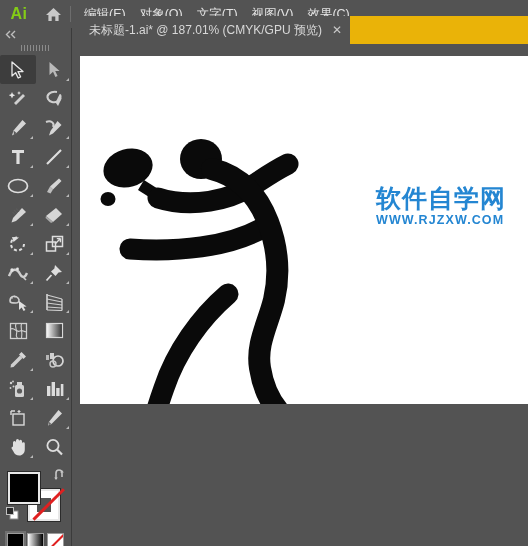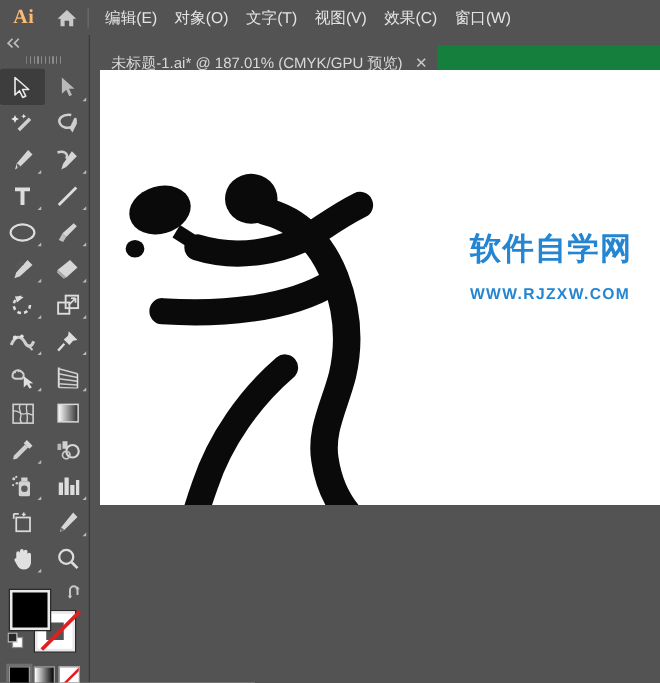--- a/index.html
+++ b/index.html
@@ -18,24 +18,24 @@
   
   .menubar {
     position: absolute; left: 0; top: 0;
     width: 528px; height: 28px;
     background: #535353;
     display: flex; align-items: center;
   }
   .ai-logo {
     width: 38px; height: 28px;
     display: flex; align-items: center; justify-content: center;
-    color: #fdba74;
+    color: #84cc16;
     font-size: 16px; font-weight: bold;
     letter-spacing: 0.5px;
-    font-family: Liberation Serif, serif;
+    font-family: Liberation Sans, sans-serif;
   }
   .home-btn {
     width: 30px; height: 28px;
     display: flex; align-items: center; justify-content: center;
   }
   .sep-v {
     width: 1px; height: 16px;
     background: #6d6d6d;
     margin: 0 6px 0 2px;
   }
@@ -43,23 +43,23 @@
   .menu-item {
     color: #e4e4e4;
     font-size: 12.5px;
     padding: 5px 7px;
     white-space: nowrap;
     line-height: 1;
   }
 
   
   .tabbar {
-    position: absolute; left: 80px; top: 36px;
+    position: absolute; left: 80px; top: 16px;
     width: 448px; height: 28px;
-    background: #15803d;
+    background: #eab308;
   }
   .doc-tab {
     position: absolute; left: 0; top: 0;
     height: 28px;
     background: #535353;
     display: flex; align-items: center;
     padding: 0 8px 0 9px;
     box-sizing: border-box;
   }
   .doc-tab-title {
@@ -202,21 +202,21 @@
     font-weight: bold;
     letter-spacing: 1px;
     line-height: 1;
     font-family: "DejaVu Sans", "Liberation Sans", sans-serif;
   }
   .wm-en {
     color: #2486d2;
     font-size: 12.5px;
     font-weight: bold;
     letter-spacing: 1.1px;
-    margin-top: 18px;
+    margin-top: 3px;
     line-height: 1;
   }
 </style>
 </head>
 <body>
 
 <div id="app">
 
   <div class="menubar">
     <div class="ai-logo">Ai</div>
@@ -225,21 +225,20 @@
         <path d="M8.5 1 L16 8 L13.6 8 L13.6 14 L10.3 14 L10.3 9.6 L6.7 9.6 L6.7 14 L3.4 14 L3.4 8 L1 8 Z" fill="#c9c9c9"></path>
       </svg>
     </div>
     <div class="sep-v"></div>
     <div class="menu-items">
       <div class="menu-item">编辑(E)</div>
       <div class="menu-item">对象(O)</div>
       <div class="menu-item">文字(T)</div>
       <div class="menu-item">视图(V)</div>
       <div class="menu-item">效果(C)</div>
-      <div class="menu-item">窗口(W)</div>
     </div>
   </div>
 
   <div class="tabbar-left-filler"></div>
   <div class="tabbar">
     <div class="doc-tab">
       <span class="doc-tab-title">未标题-1.ai* @ 187.01% (CMYK/GPU 预览)</span>
       <span class="doc-tab-close">✕</span>
     </div>
   </div>

